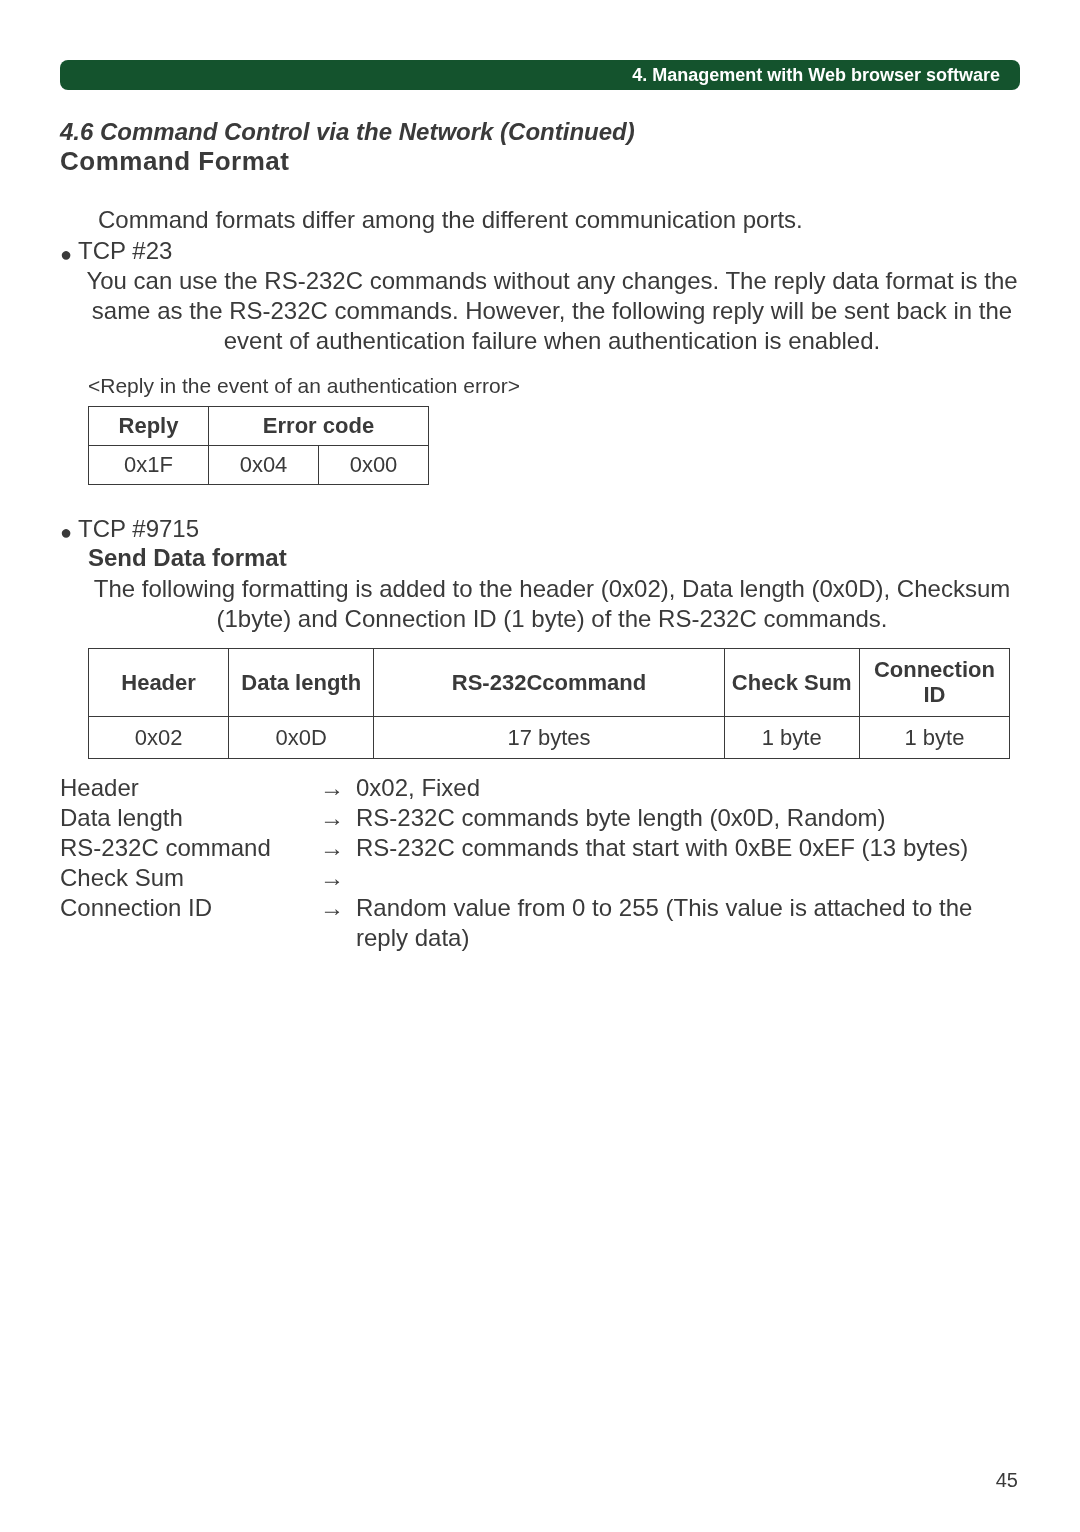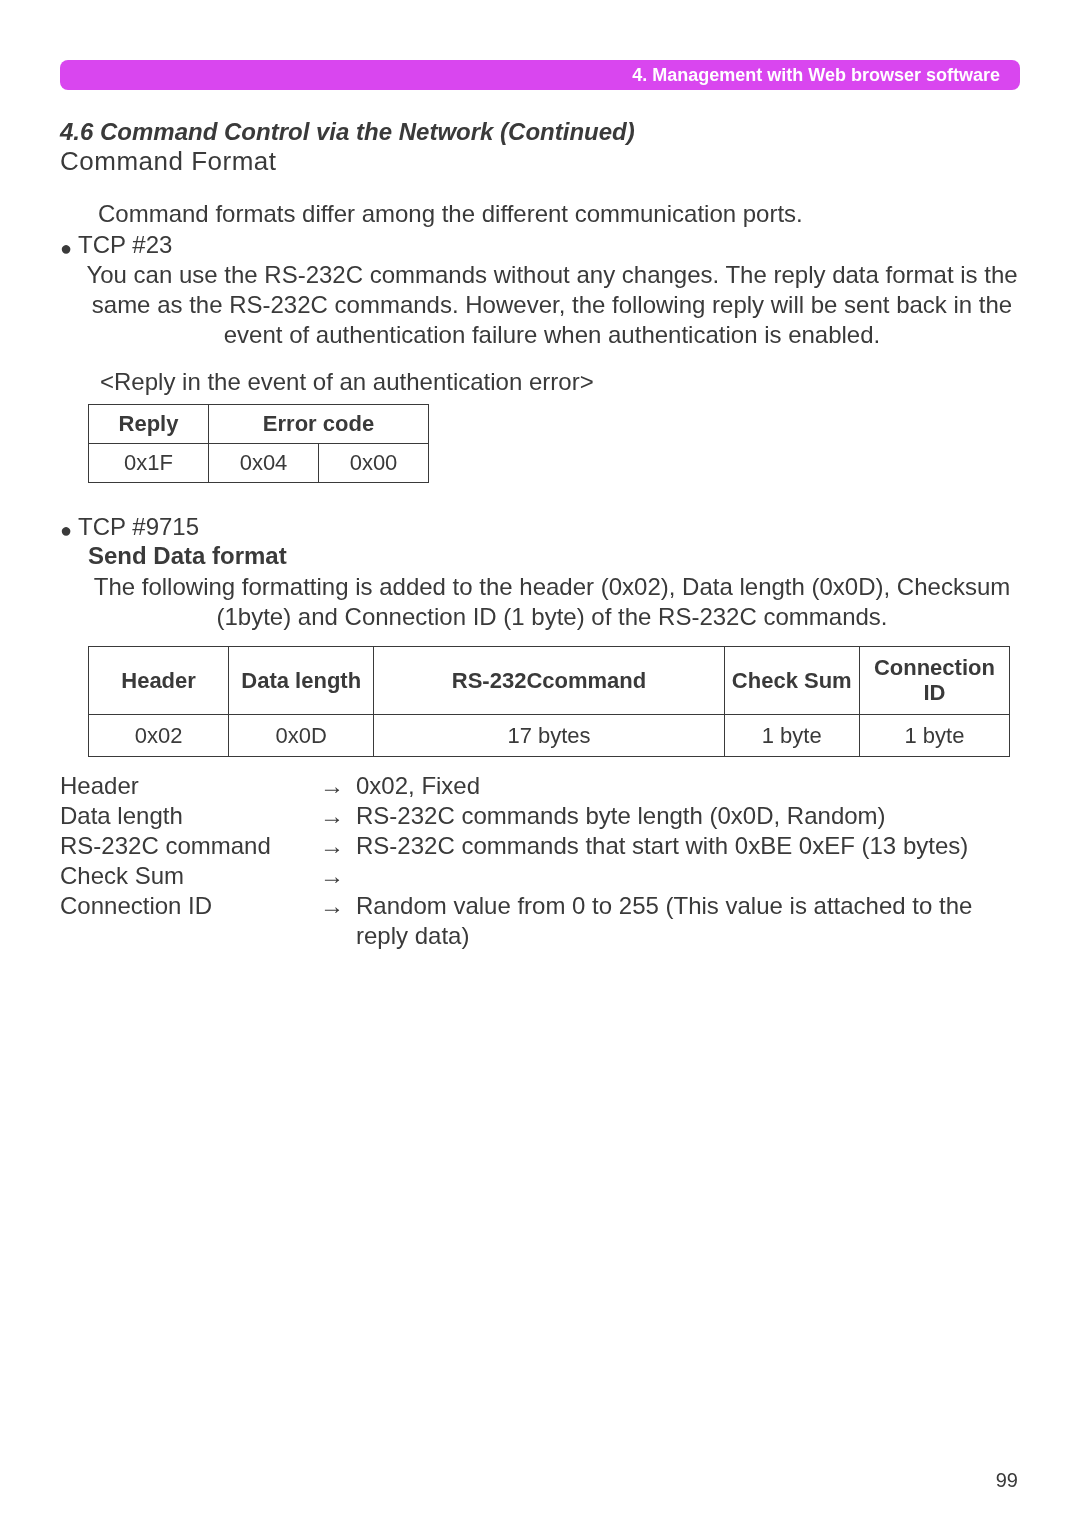--- a/index.html
+++ b/index.html
@@ -8,43 +8,43 @@
     background: #fff;
     width: 1080px;
     height: 1532px;
     position: relative;
     color: #3a3a3a;
   }
   .page {
     padding: 60px 60px 0 60px;
   }
   .header-bar {
-    background: #d946ef;
+    background: #14532d;
     border-radius: 8px;
     height: 30px;
     display: flex;
     align-items: center;
     justify-content: flex-end;
     padding-right: 20px;
     margin-bottom: 28px;
   }
   .header-bar-text {
     color: #fff;
     font-size: 18px;
     font-weight: bold;
   }
   .section-title-italic {
     font-style: italic;
     font-weight: bold;
     font-size: 24px;
   }
   .command-format-title {
-    font-weight: normal;
+    font-weight: bold;
     font-size: 26px;
-    margin-bottom: 22px;
+    margin-bottom: 28px;
     letter-spacing: 0.5px;
   }
   .body-text {
     font-size: 24px;
     line-height: 1.25;
     margin-bottom: 0;
     margin-left: 38px;
   }
   .bullet-row {
     display: flex;
@@ -59,24 +59,24 @@
   .bullet-label {
     font-size: 24px;
   }
   .indent-block {
     margin-left: 24px;
     font-size: 24px;
     line-height: 1.25;
     text-align: center;
   }
   .sub-label {
-    font-size: 24px;
+    font-size: 21px;
     margin-top: 18px;
     margin-bottom: 8px;
-    margin-left: 40px;
+    margin-left: 28px;
   }
   table.auth-error {
     border-collapse: collapse;
     margin-left: 28px;
     margin-top: 4px;
     margin-bottom: 30px;
     padding-left: 40px;
   }
   table.auth-error th, table.auth-error td {
     border: 1px solid #3a3a3a;
@@ -227,13 +227,13 @@
       <div class="def-arrow">→</div>
     </div>
     <div class="def-row">
       <div class="def-term">Connection ID</div>
       <div class="def-arrow">→</div>
       <div class="def-desc">Random value from 0 to 255 (This value is attached to the reply data)</div>
     </div>
   </div>
 </div>
 
-<div class="page-num">99</div>
+<div class="page-num">45</div>
 
 </body></html>

